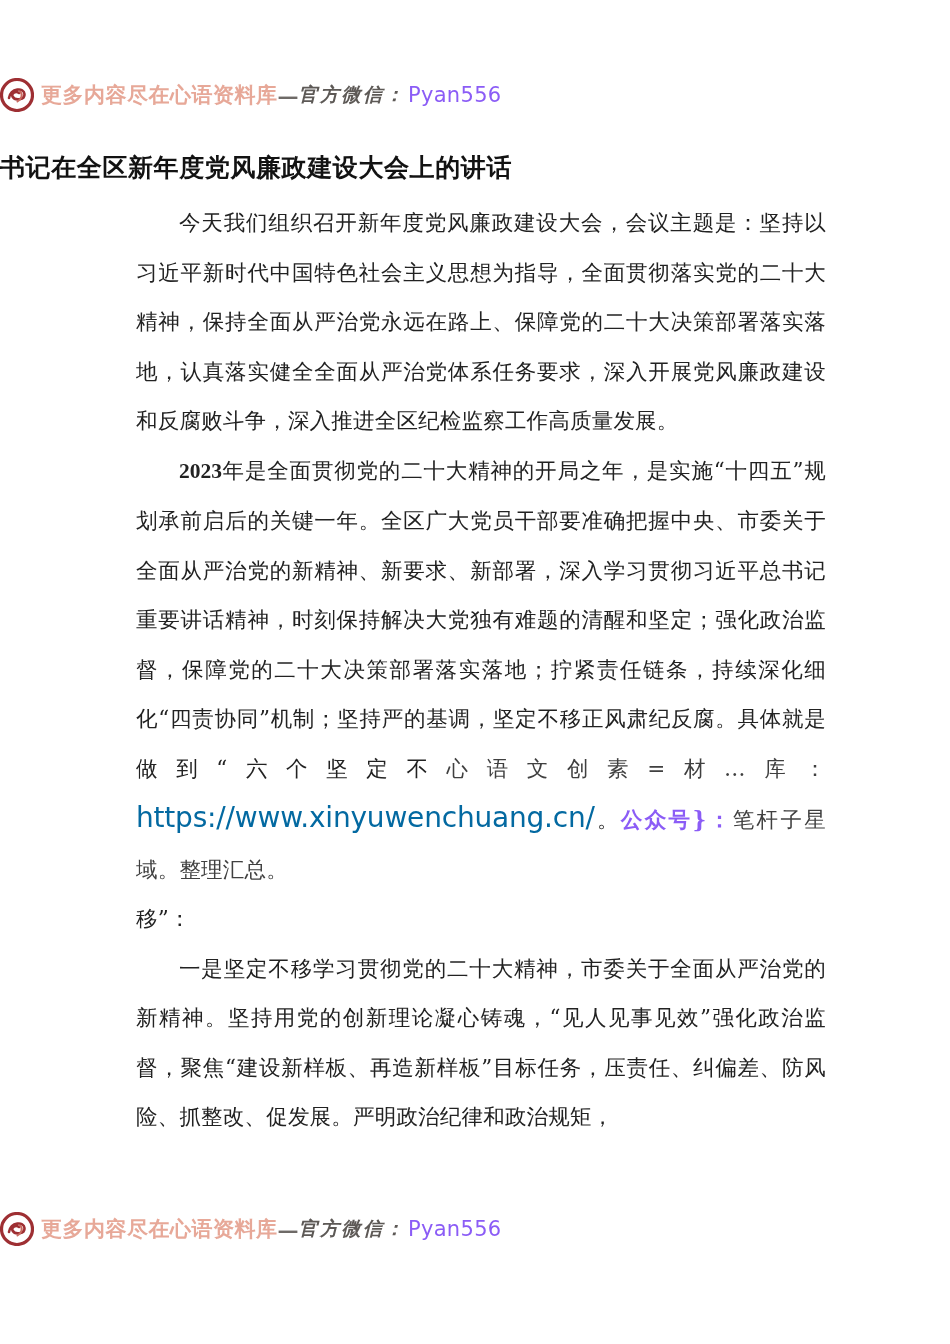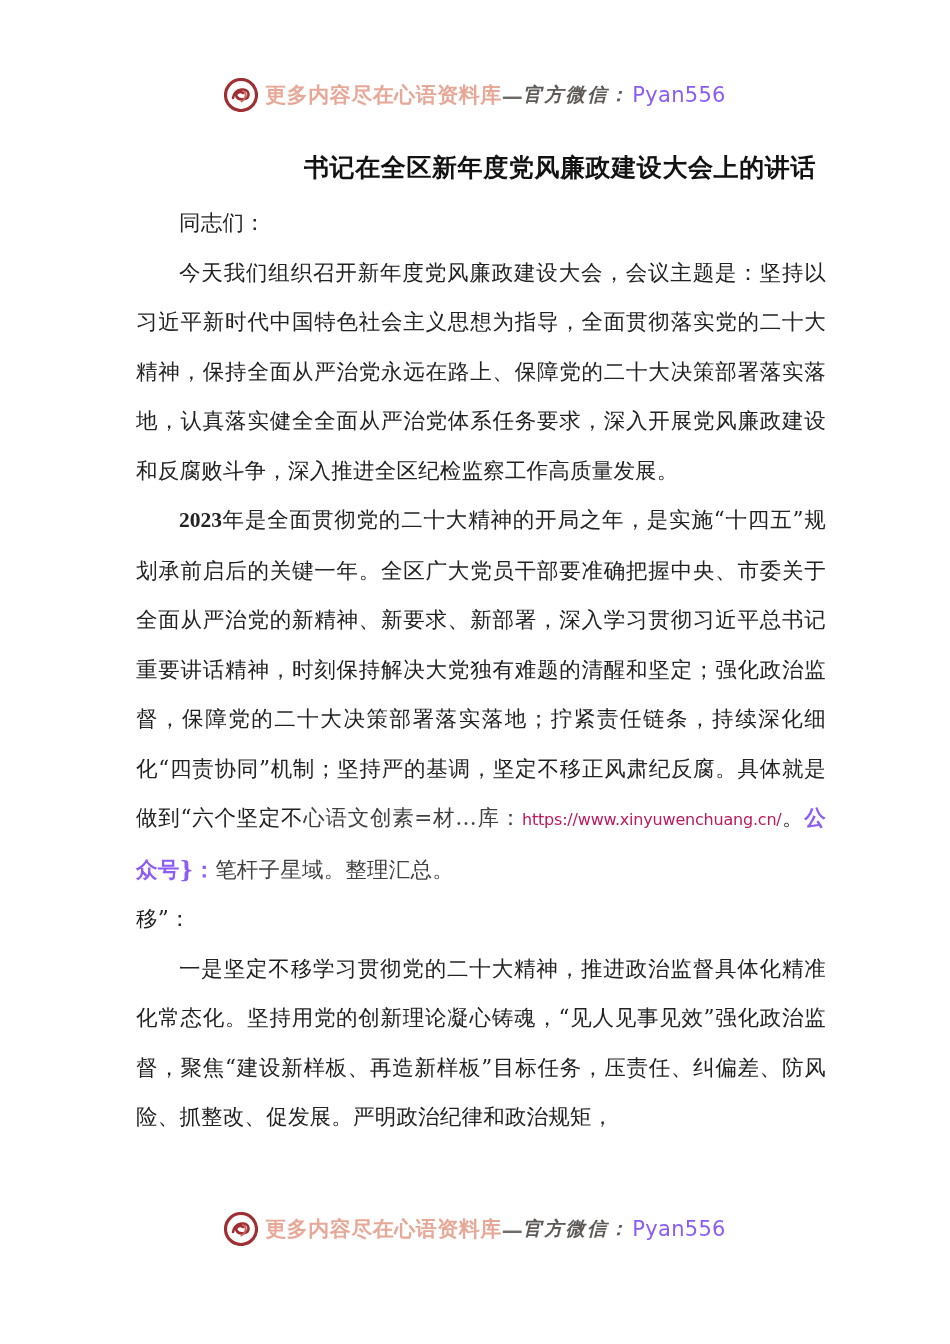--- a/index.html
+++ b/index.html
@@ -24,21 +24,20 @@
     padding: 0;
   }
 
   
   .watermark-bar {
     position: absolute;
     left: 0;
     width: 950px;
     display: flex;
     align-items: center;
-    justify-content: center;
     gap: 0px;
     user-select: none;
   }
   .watermark-bar.top { top: 78px; }
   .watermark-bar.bottom { top: 1212px; }
 
   .wm-logo {
     width: 34px;
     height: 34px;
     flex: 0 0 34px;
@@ -80,21 +79,21 @@
     white-space: nowrap;
     margin-left: 2px;
   }
 
   
   .doc-title {
     position: absolute;
     top: 151px;
     left: 0;
     width: 816px;
-    text-align: right;
+    text-align: left;
     font-family: "DejaVu Sans", "Liberation Sans", sans-serif;
     font-weight: 700;
     font-size: 25px;
     letter-spacing: 0.6px;
     color: #121212;
     white-space: nowrap;
   }
 
   
   .body-text {
@@ -118,23 +117,23 @@
   .para + .para { margin-top: 0px; }
 
   
   .num {
     font-family: Liberation Serif, serif;
     font-weight: 700;
     letter-spacing: 0;
   }
   .url {
     font-family: "DejaVu Sans", "Liberation Sans", sans-serif;
-    font-size: 16px;
+    font-size: 28px;
     letter-spacing: -0.2px;
-    color: #be185d;
+    color: #0369a1;
   }
   .faded {
     color: #404040;
   }
   .faded-light {
     color: #8b5cf6;
     font-weight: bold;
   }
 </style>
 </head>
@@ -153,29 +152,28 @@
     <span class="wm-cn">更多内容尽在心语资料库</span>
     <span class="wm-dash">—</span>
     <span class="wm-label">官方微信：</span>
     <span class="wm-id">Pyan556</span>
   </div>
 
   <div class="doc-title">书记在全区新年度党风廉政建设大会上的讲话</div>
 
   <div class="body-text">
 
-    <p class="para indent">同志们：</p>
 
     <p class="para indent">今天我们组织召开新年度党风廉政建设大会，会议主题是：坚持以习近平新时代中国特色社会主义思想为指导，全面贯彻落实党的二十大精神，保持全面从严治党永远在路上、保障党的二十大决策部署落实落地，认真落实健全全面从严治党体系任务要求，深入开展党风廉政建设和反腐败斗争，深入推进全区纪检监察工作高质量发展。</p>
 
     <p class="para indent"><span class="num">2023</span><span>年是全面贯彻党的二十大精神的开局之年，是实施“十四五”规划承前启后的关键一年。全区广大党员干部要准确把握中央、市委关于全面从严治党的新精神、新要求、新部署，深入学习贯彻习近平总书记重要讲话精神，时刻保持解决大党独有难题的清醒和坚定；强化政治监督，保障党的二十大决策部署落实落地；拧紧责任链条，持续深化细化“四责协同”机制；坚持严的基调，坚定不移正风肃纪反腐。具体就是做到“六个坚定不</span><span class="faded">心语文创素=材…库：</span><span class="url">https://www.xinyuwenchuang.cn/</span><span>。</span><span class="faded-light">公众号}：</span><span class="faded">笔杆子星域。整理汇总。</span></p>
 
     <p class="para">移”：</p>
 
-    <p class="para indent">一是坚定不移学习贯彻党的二十大精神，推进政治监督具体化精准化常态化。坚持用党的创新理论凝心铸魂，“见人见事见效”强化政治监督，聚焦“建设新样板、再造新样板”目标任务，压责任、纠偏差、防风险、抓整改、促发展。严明政治纪律和政治规矩，</p>
+    <p class="para indent">一是坚定不移学习贯彻党的二十大精神，市委关于全面从严治党的新精神。坚持用党的创新理论凝心铸魂，“见人见事见效”强化政治监督，聚焦“建设新样板、再造新样板”目标任务，压责任、纠偏差、防风险、抓整改、促发展。严明政治纪律和政治规矩，</p>
 
   </div>
 
   <div class="watermark-bar bottom">
     <span class="wm-logo">
       <svg viewBox="0 0 34 34" xmlns="http://www.w3.org/2000/svg">
         <circle cx="17" cy="17" r="15.5" fill="none" stroke="#9e2f33" stroke-width="3.2"></circle>
         <path d="M9 20 C11 10, 24 9, 24.5 16 C25 22, 15 23, 12.5 18.5 C11 15.5, 15.5 12.5, 19 15" fill="none" stroke="#9e2f33" stroke-width="2.6" stroke-linecap="round"></path>
         <path d="M20 13.5 C23 16, 22 21, 17.5 23.5" fill="none" stroke="#c96a60" stroke-width="2" stroke-linecap="round"></path>
       </svg>

